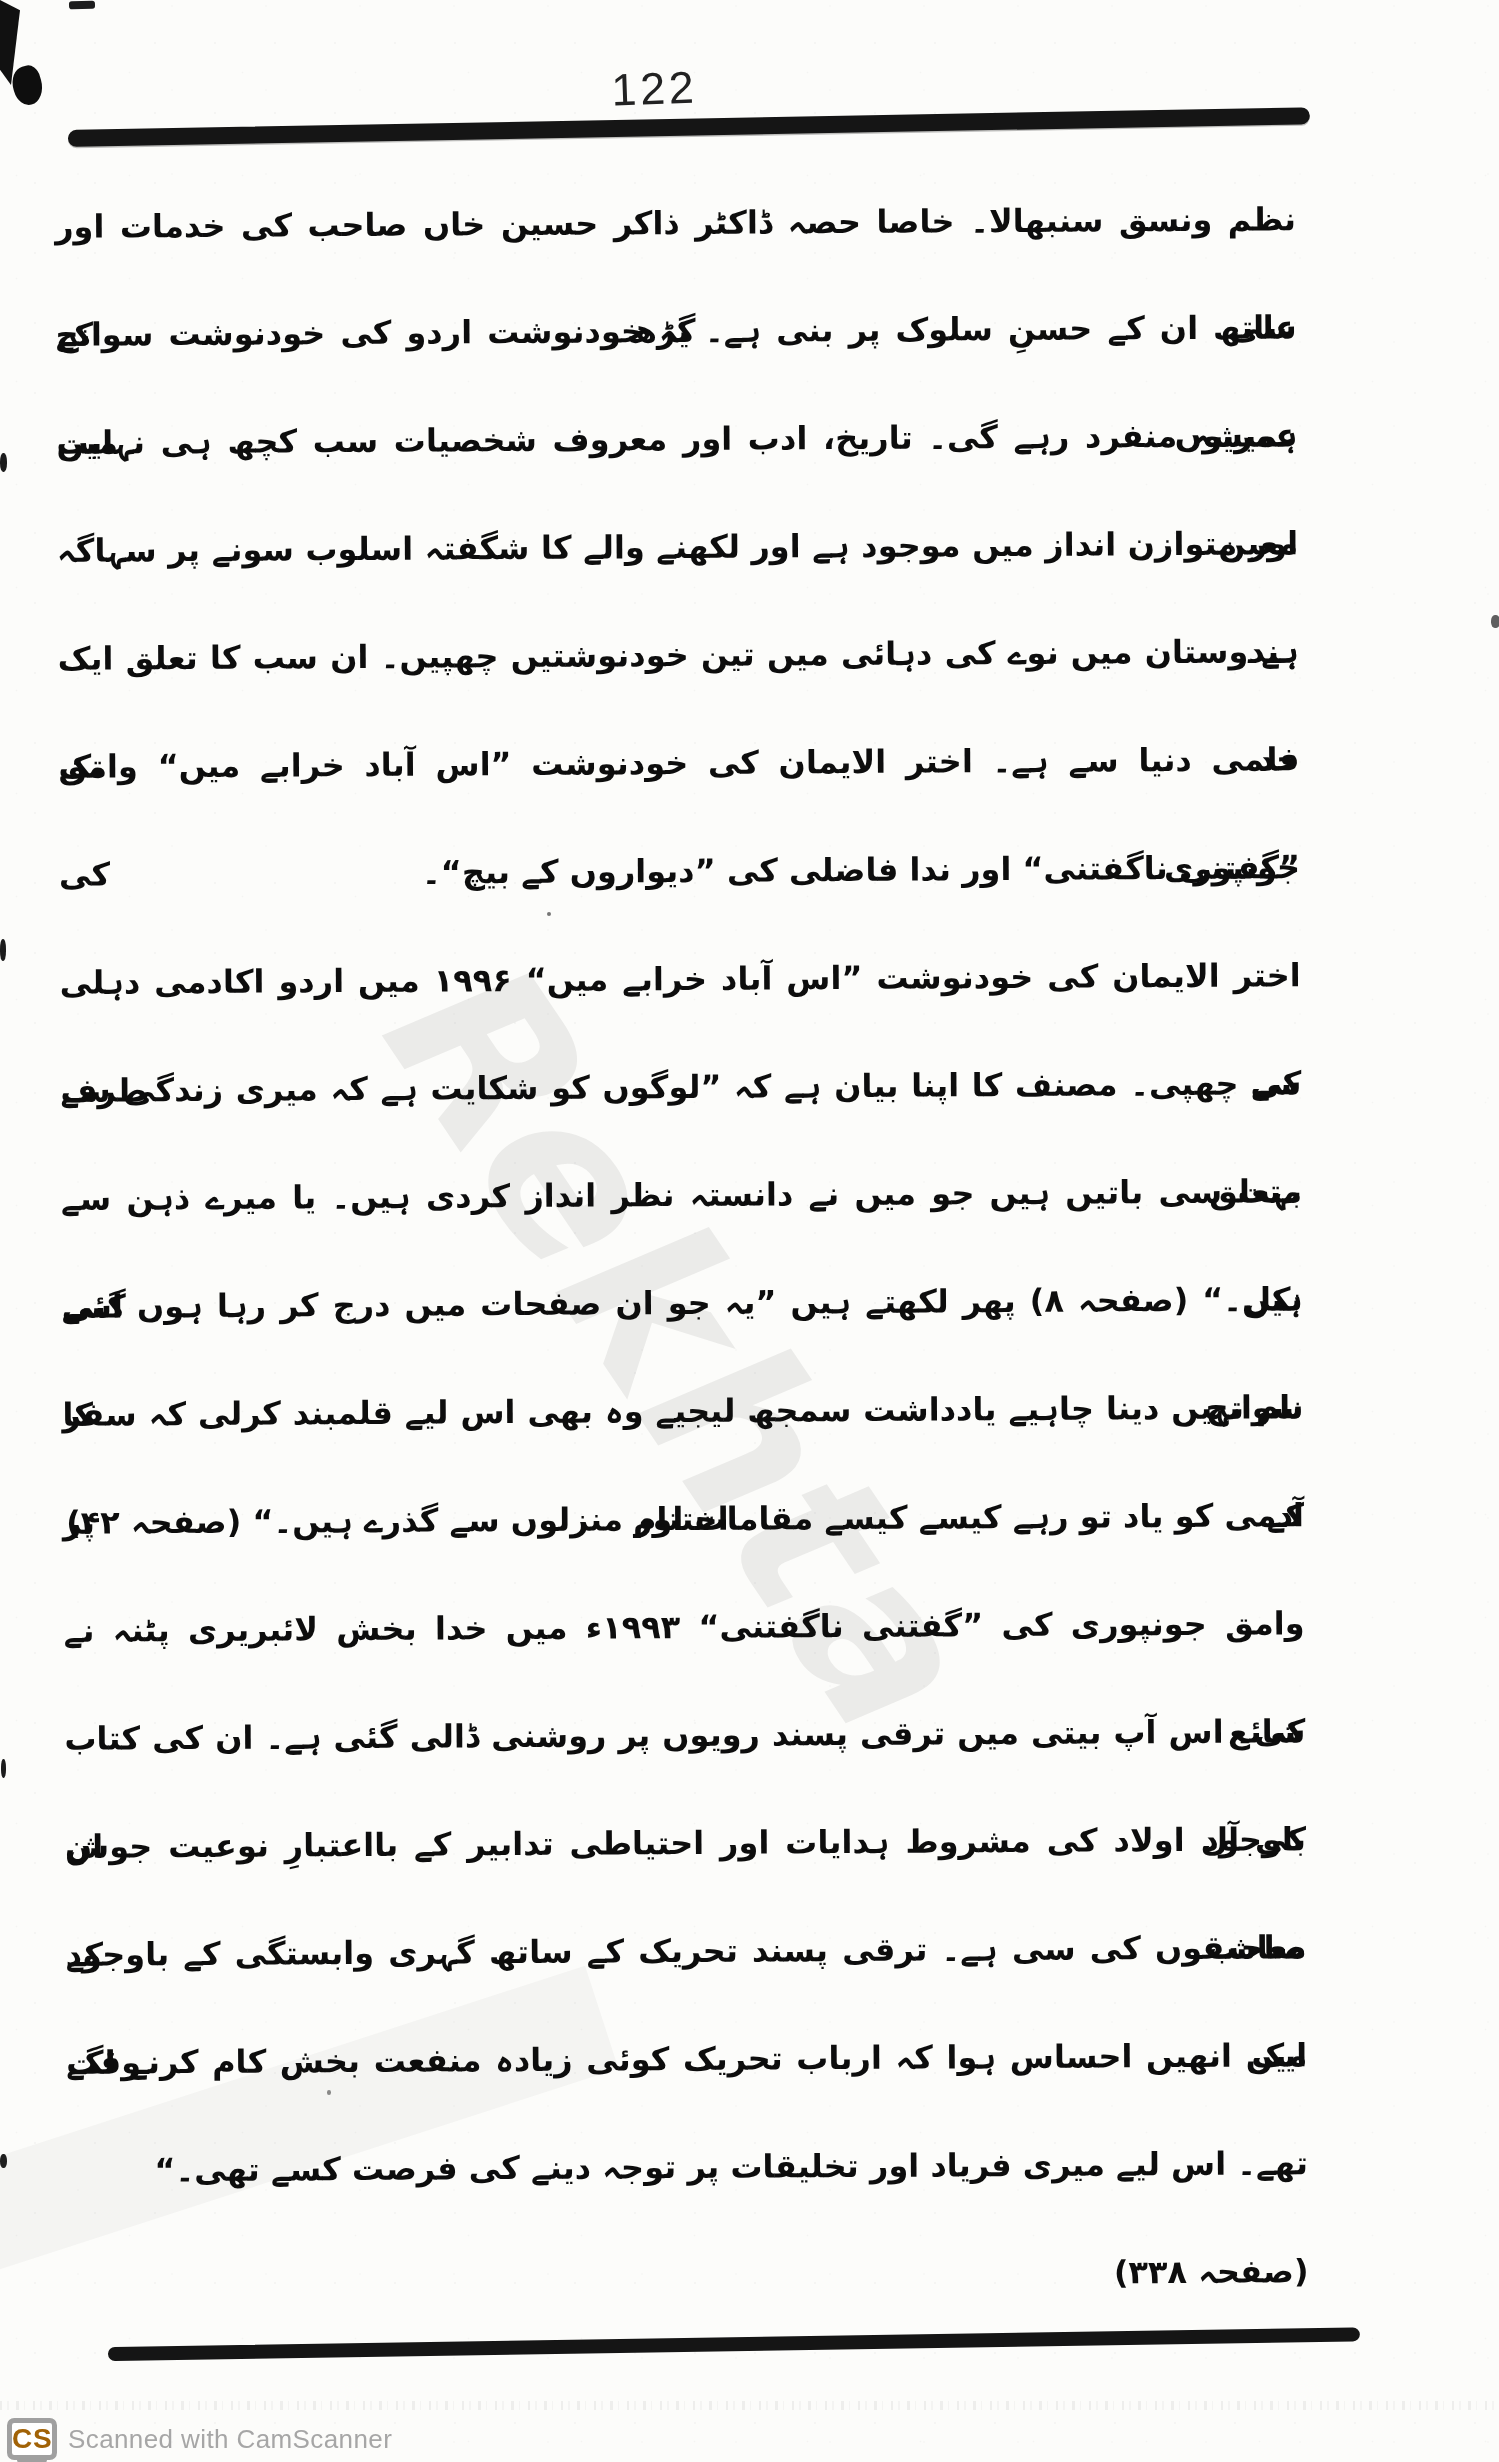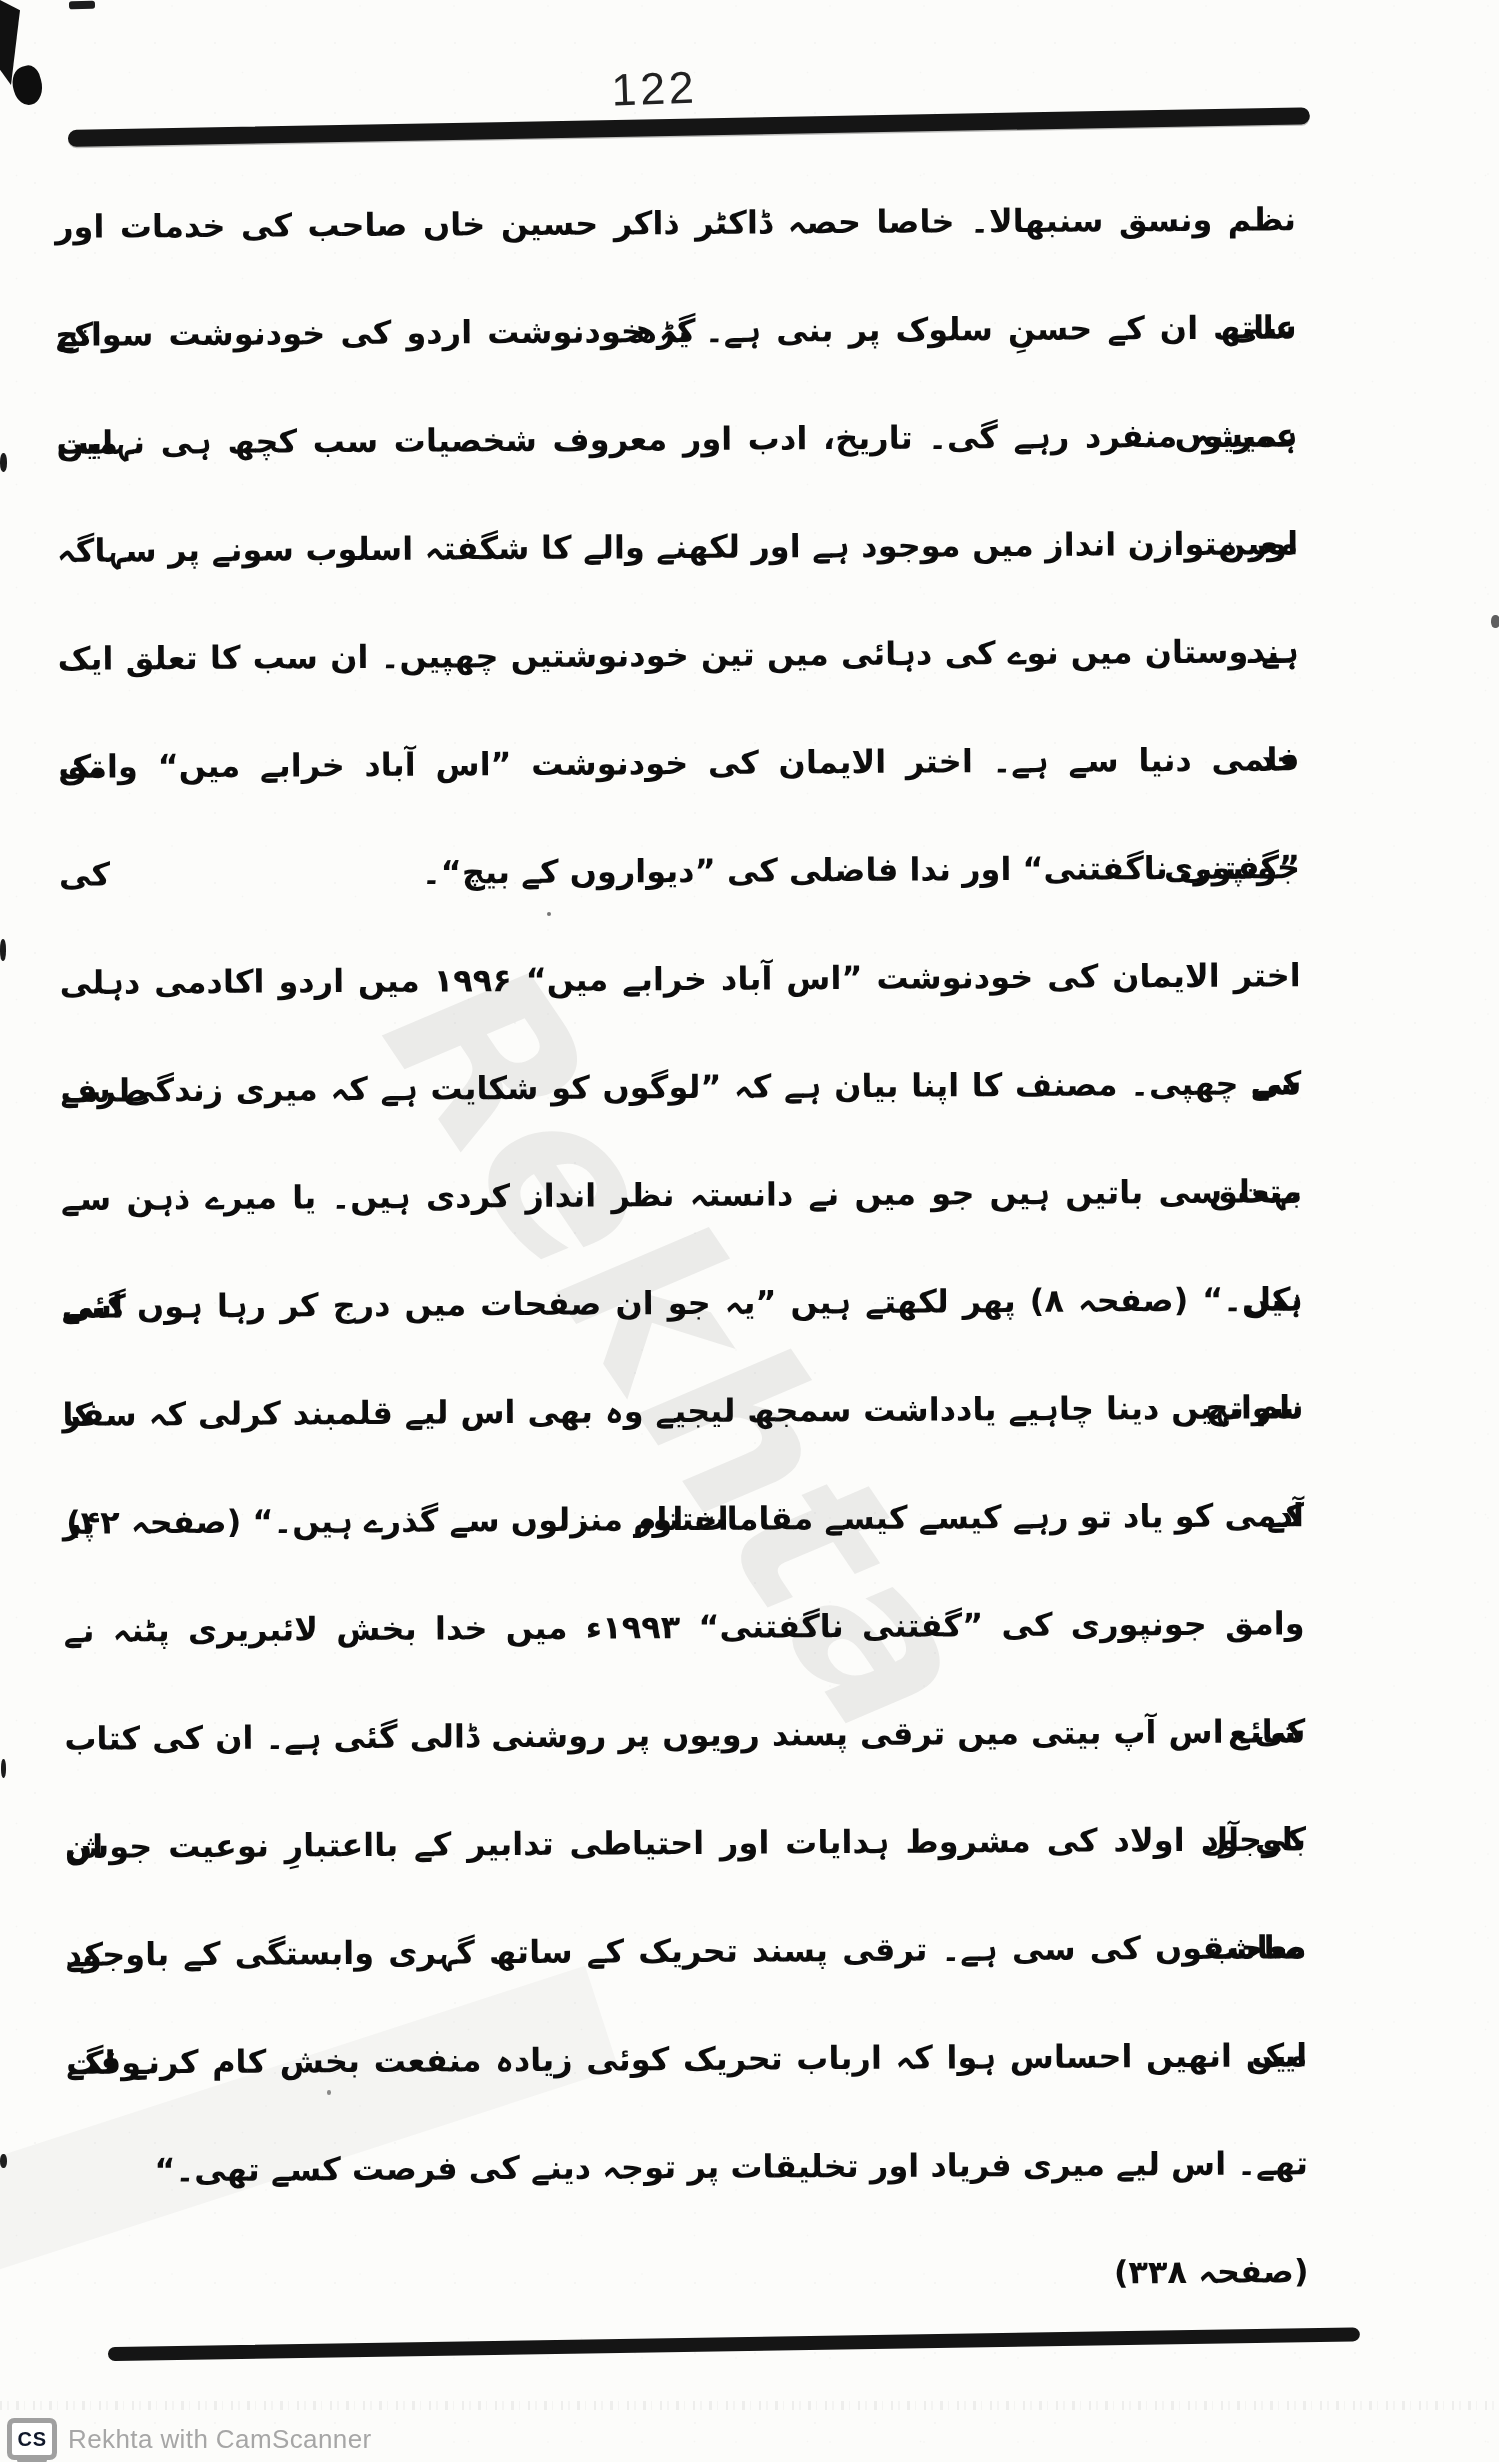--- a/index.html
+++ b/index.html
@@ -131,22 +131,22 @@
   .cs-badge {
     position: absolute; left: 7.2px; top: 2418px;
     width: 40px; height: 32px;
     border: 5px solid #a0a0a0;
     border-radius: 7.2px;
     background: #fff;
     display: flex; align-items: center; justify-content: center;
   }
   .cs-badge .cs-letters {
     font-family: "Liberation Sans", sans-serif;
-    font-weight: bold; font-size: 20px;
-    color: #0f172a; letter-spacing: 0.7px;
+    font-weight: bold; font-size: 28px;
+    color: #a16207; letter-spacing: 0.7px;
   }
   .cs-tab {
     position: absolute; left: 17.3px; top: 2455px;
     width: 30px; height: 8.6px;
     background: #a0a0a0;
     border-radius: 0 0 4.3px 4.3px;
   }
   .footer-label {
     position: absolute; left: 68px; top: 2424px;
     font-family: "Liberation Sans", sans-serif;
@@ -201,16 +201,16 @@
     </div>
 
   <div class="rule bottom"></div>
 
   <div class="noise-band"></div>
 
   <div class="cs-badge">
     <span class="cs-letters">CS</span>
   </div>
   <div class="cs-tab"></div>
-  <div class="footer-label">Rekhta with CamScanner</div>
+  <div class="footer-label">Scanned with CamScanner</div>
 
 </div>
 
 
 </body></html>

